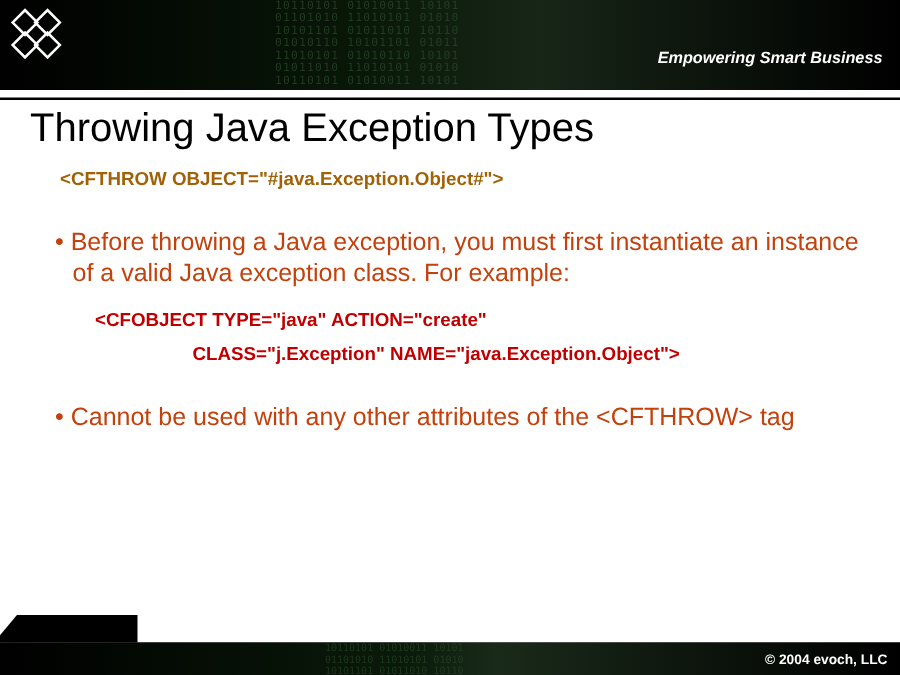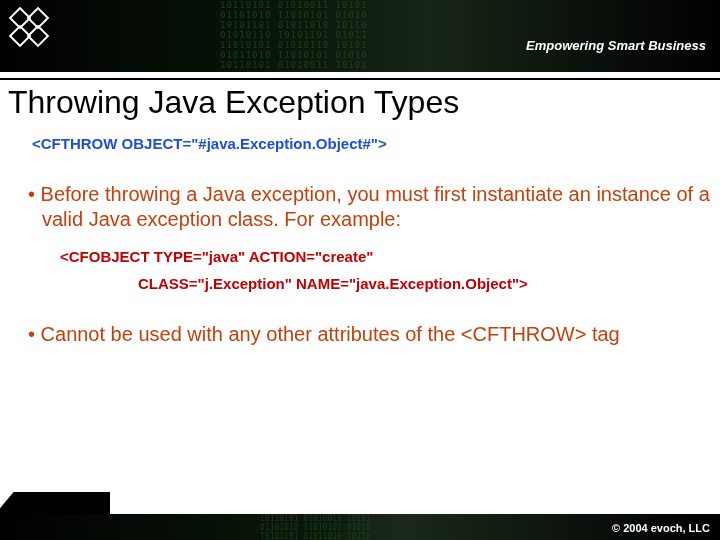--- a/index.html
+++ b/index.html
@@ -8,23 +8,23 @@
   .header-bg { position: absolute; inset: 0; background: linear-gradient(90deg, #000 0%, #0a1a0a 40%, #1a2a1a 60%, #000 100%); opacity: 0.9; }
   .binary-texture { position: absolute; left: 220px; top: 0; width: 280px; height: 72px; color: #2a4a2a; font-family: monospace; font-size: 9px; line-height: 10px; letter-spacing: 1px; overflow: hidden; opacity: 0.7; white-space: pre; }
   .logo-wrap { position: absolute; left: 12px; top: 10px; display: flex; align-items: center; gap: 8px; }
   .logo-mark { display: flex; flex-direction: column; gap: 2px; }
   .logo-row { display: flex; gap: 2px; }
   .diamond { width: 16px; height: 16px; transform: rotate(45deg); border: 2px solid #fff; }
   .logo-text { color: #fff; font-size: 30px; font-weight: 300; letter-spacing: 1px; position: relative; top: 2px; }
   .logo-text .macron { position: absolute; top: 4px; left: 48px; width: 16px; height: 2px; background: #fff; }
   .tagline { position: absolute; right: 14px; top: 38px; color: #fff; font-size: 13px; font-style: italic; font-weight: bold; margin-left: 24px; }
   .hr1 { position: absolute; left: 0; top: 78px; width: 100%; height: 2px; background: #000; }
-  .content { position: absolute; left: 0; top: 84px; width: 100%; padding: 0 8px; }
+  .content { position: absolute; left: 0; top: 84px; width: 100%; padding: 0 24px; }
   .title { font-size: 32px; font-weight: 400; color: #000; margin-bottom: 14px; }
-  .code1 { color: #1d4ed8; font-size: 15px; font-weight: bold; margin-left: 24px; margin-bottom: 30px; }
+  .code1 { color: #a16207; font-size: 15px; font-weight: bold; margin-left: 24px; margin-bottom: 30px; }
   .bullet { font-size: 20px; color: #c2410c; margin-left: 20px; margin-bottom: 16px; line-height: 1.25; text-indent: -14px; padding-left: 14px; }
   .code2 { color: #c00000; font-size: 15px; font-weight: bold; margin-left: 52px; margin-bottom: 10px; }
   .code3 { color: #c00000; font-size: 15px; font-weight: bold; margin-left: 130px; margin-bottom: 30px; }
   .footer { position: absolute; bottom: 0; left: 0; width: 100%; height: 26px; background: #000; }
   .footer-bg { position: absolute; inset: 0; background: linear-gradient(90deg, #000 0%, #0a1a0a 45%, #1a2a1a 55%, #000 100%); }
   .footer-binary { position: absolute; left: 260px; top: 0; width: 220px; height: 26px; color: #2a4a2a; font-family: monospace; font-size: 8px; line-height: 9px; overflow: hidden; opacity: 0.6; white-space: pre; }
   .copyright { position: absolute; right: 10px; bottom: 6px; color: #fff; font-size: 11px; font-weight: bold; }
   .footer-slash { position: absolute; left: 0; bottom: 26px; width: 110px; height: 22px; overflow: hidden; }
   .footer-slash::before { content: ""; position: absolute; left: -20px; top: 0; width: 160px; height: 40px; background: #000; transform: skewX(-40deg); transform-origin: bottom left; }
 </style>

